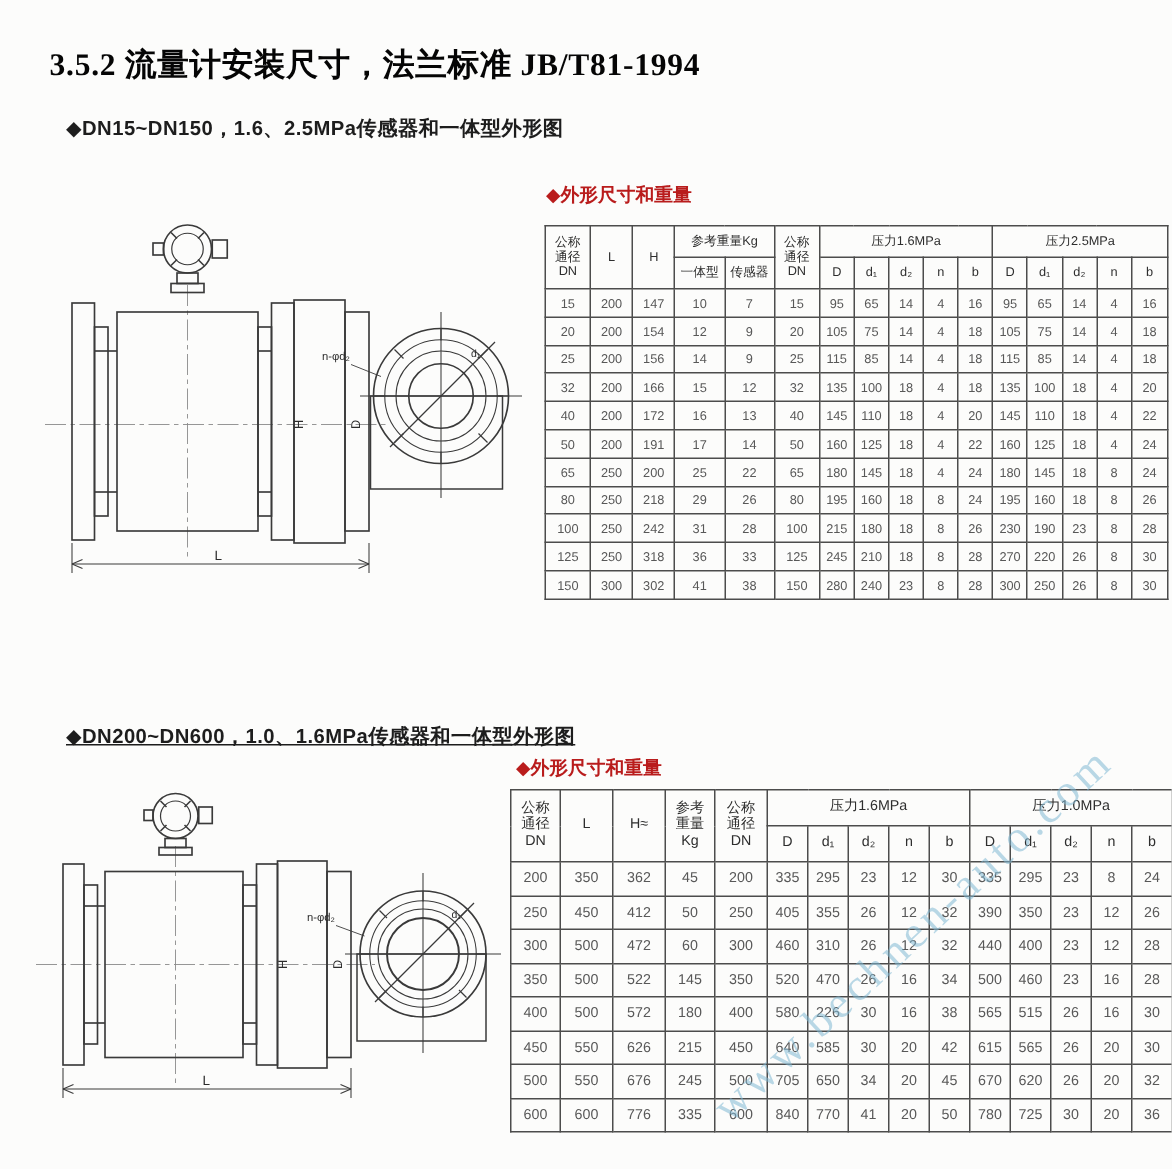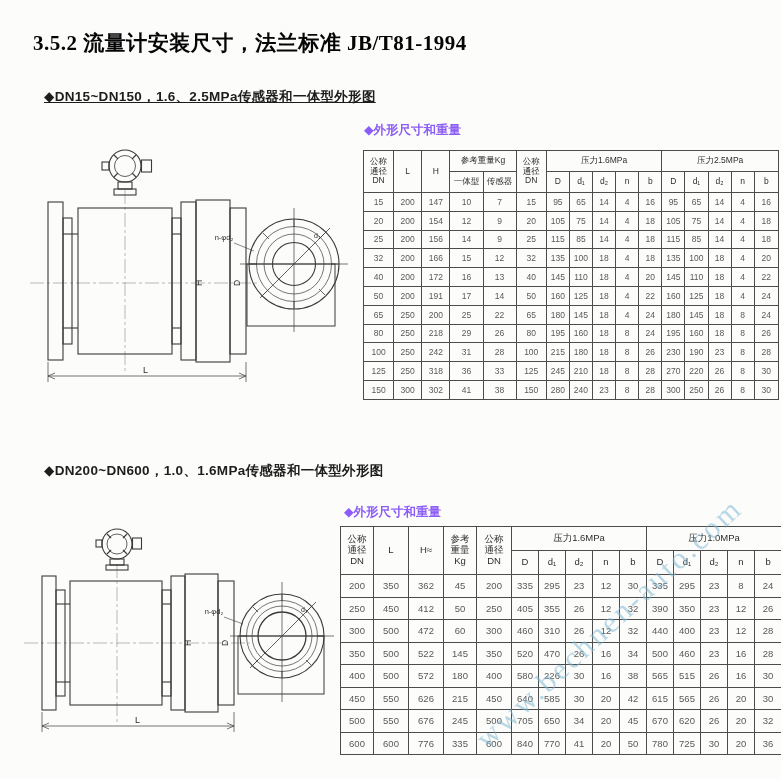--- a/index.html
+++ b/index.html
@@ -11,24 +11,24 @@
   }
   .doc-title{
     position:absolute;left:17px;top:13px;margin:16px;
     font-family:"Liberation Serif","DejaVu Serif",serif;
     font-weight:bold;font-size:21px;color:#050505;letter-spacing:.5px;
   }
   .sec-heading{
     position:absolute;left:44px;
     font-size:13.5px;font-weight:bold;color:#1d1d1d;letter-spacing:.3px;
   }
-  #sec1-heading{top:88px;text-decoration:underline;}
-  #sec2-heading{top:462px;}
+  #sec1-heading{top:77px;}
+  #sec2-heading{top:482px;text-decoration:underline;}
   .table-title{
-    position:absolute;font-size:12.5px;font-weight:bold;color:#8b5cf6;
+    position:absolute;font-size:12.5px;font-weight:bold;color:#b91c1c;
   }
   #table1-title{left:364px;top:122px;}
   #table2-title{left:344px;top:504px;}
   .dim-table{
     position:absolute;border-collapse:collapse;table-layout:fixed;
     background:transparent;
     border-radius:28px;
   }
   .dim-table th,.dim-table td{
     border:1px solid #4c4c4c;text-align:center;vertical-align:middle;

